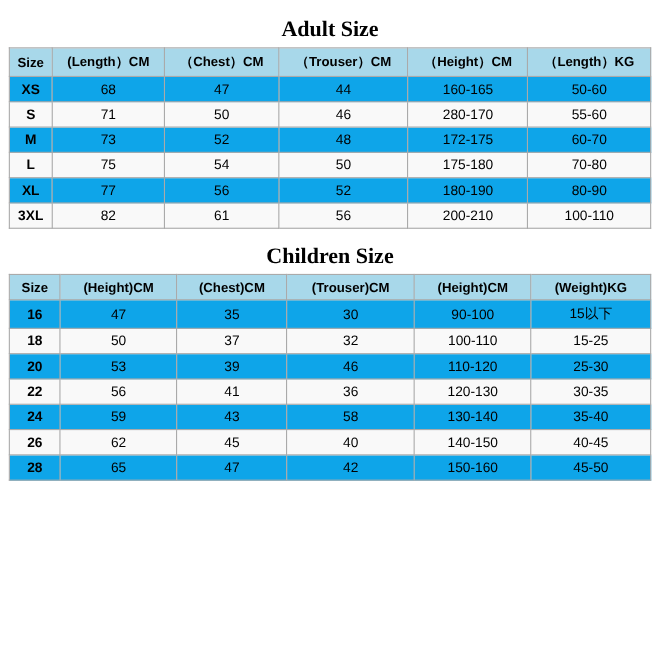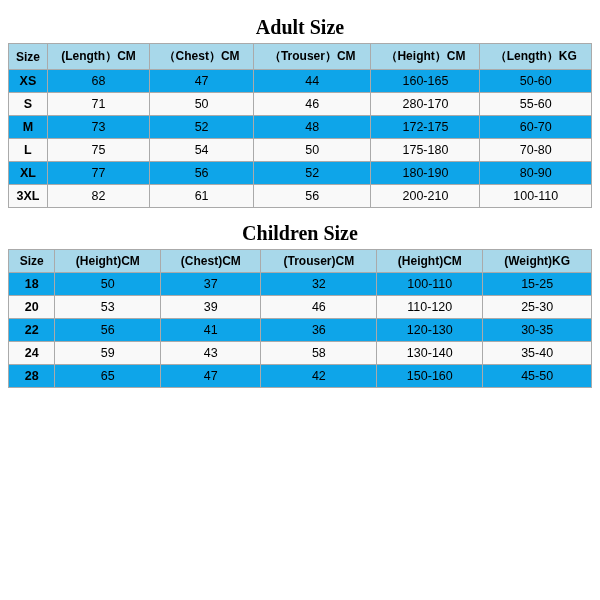--- a/index.html
+++ b/index.html
@@ -123,20 +123,28 @@
         <th>Size</th>
         <th>(Height)CM</th>
         <th>(Chest)CM</th>
         <th>(Trouser)CM</th>
         <th>(Height)CM</th>
         <th>(Weight)KG</th>
       </tr>
   </thead>
   <tbody id="children-body">
       <tr>
+        <td>16</td>
+        <td>47</td>
+        <td>35</td>
+        <td>30</td>
+        <td>90-100</td>
+        <td>15以下</td>
+      </tr>
+      <tr>
         <td>18</td>
         <td>50</td>
         <td>37</td>
         <td>32</td>
         <td>100-110</td>
         <td>15-25</td>
       </tr>
       <tr>
         <td>20</td>
         <td>53</td>
@@ -155,20 +163,28 @@
       </tr>
       <tr>
         <td>24</td>
         <td>59</td>
         <td>43</td>
         <td>58</td>
         <td>130-140</td>
         <td>35-40</td>
       </tr>
       <tr>
+        <td>26</td>
+        <td>62</td>
+        <td>45</td>
+        <td>40</td>
+        <td>140-150</td>
+        <td>40-45</td>
+      </tr>
+      <tr>
         <td>28</td>
         <td>65</td>
         <td>47</td>
         <td>42</td>
         <td>150-160</td>
         <td>45-50</td>
       </tr>
     </tbody>
 </table>
 

